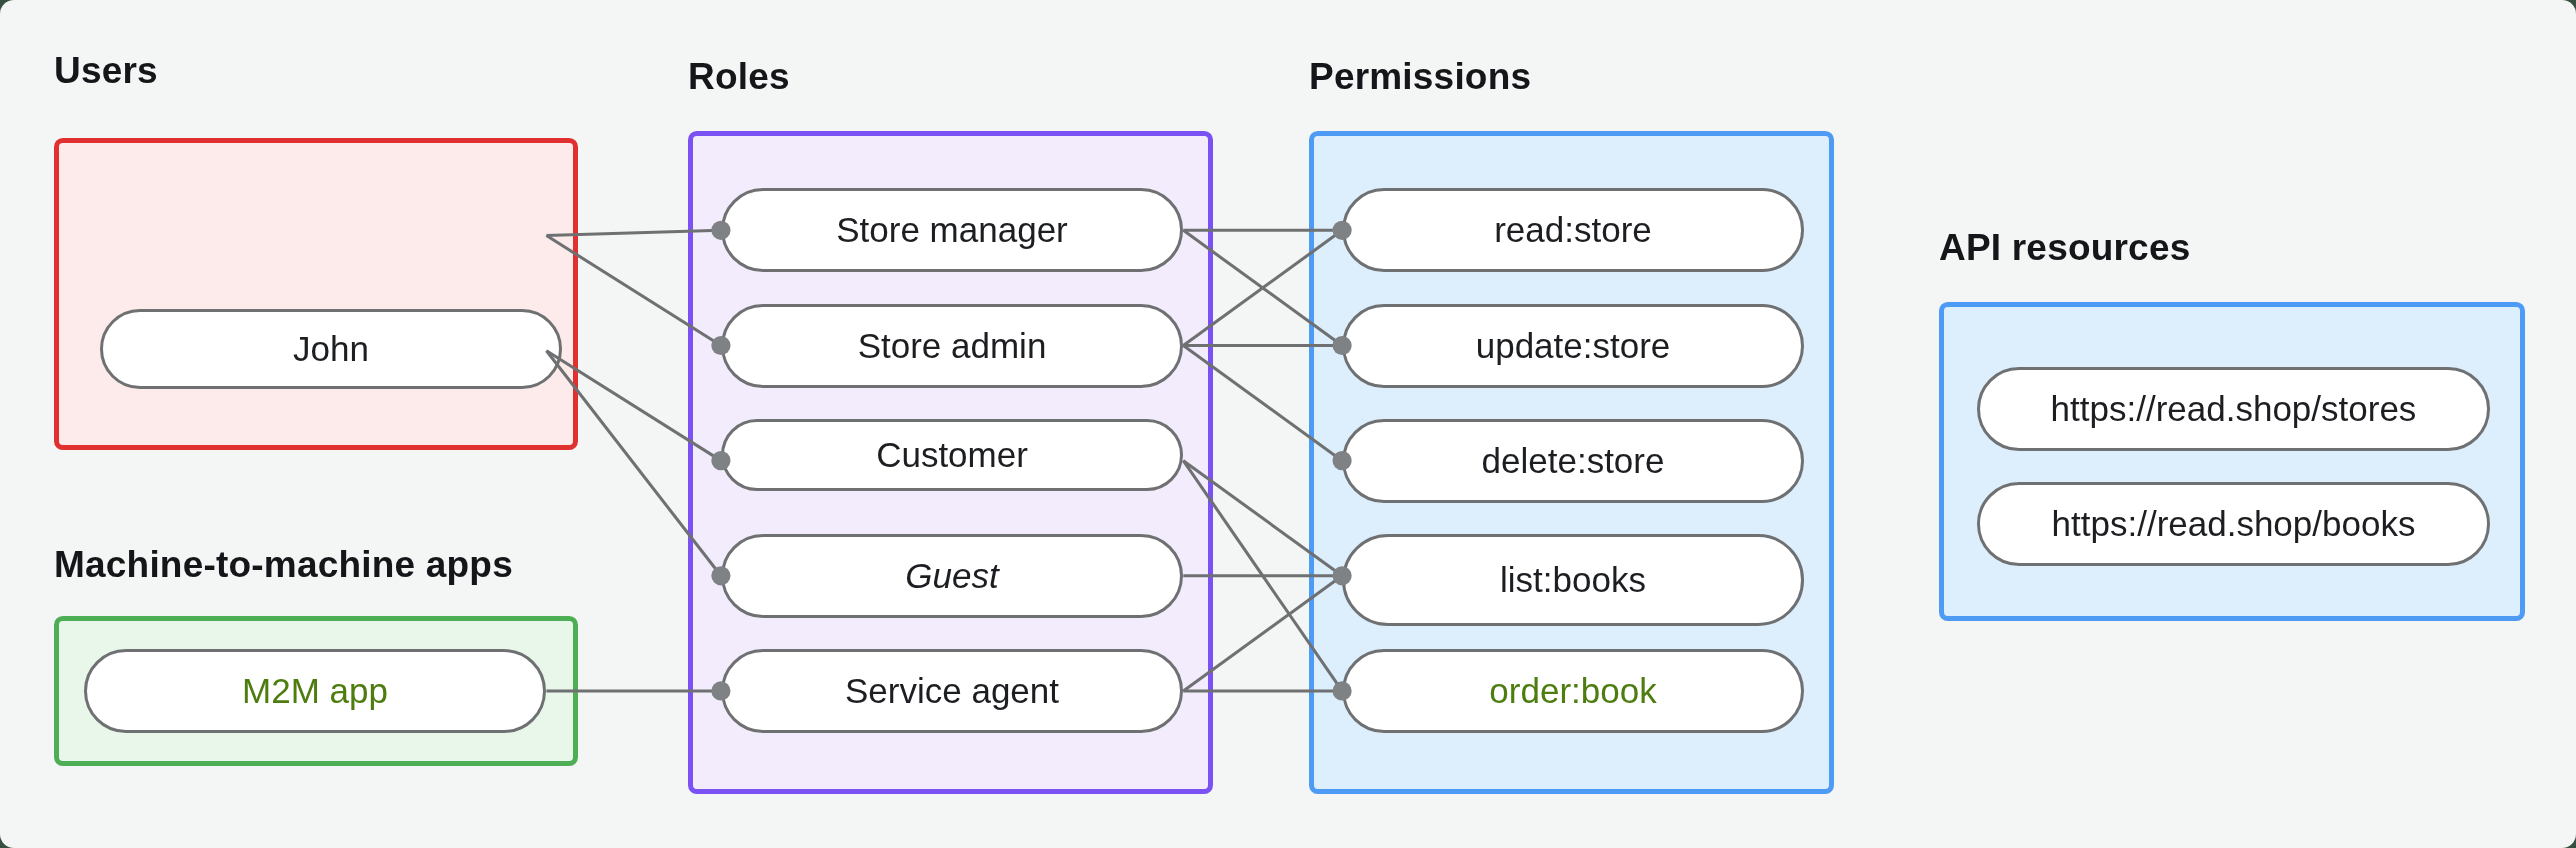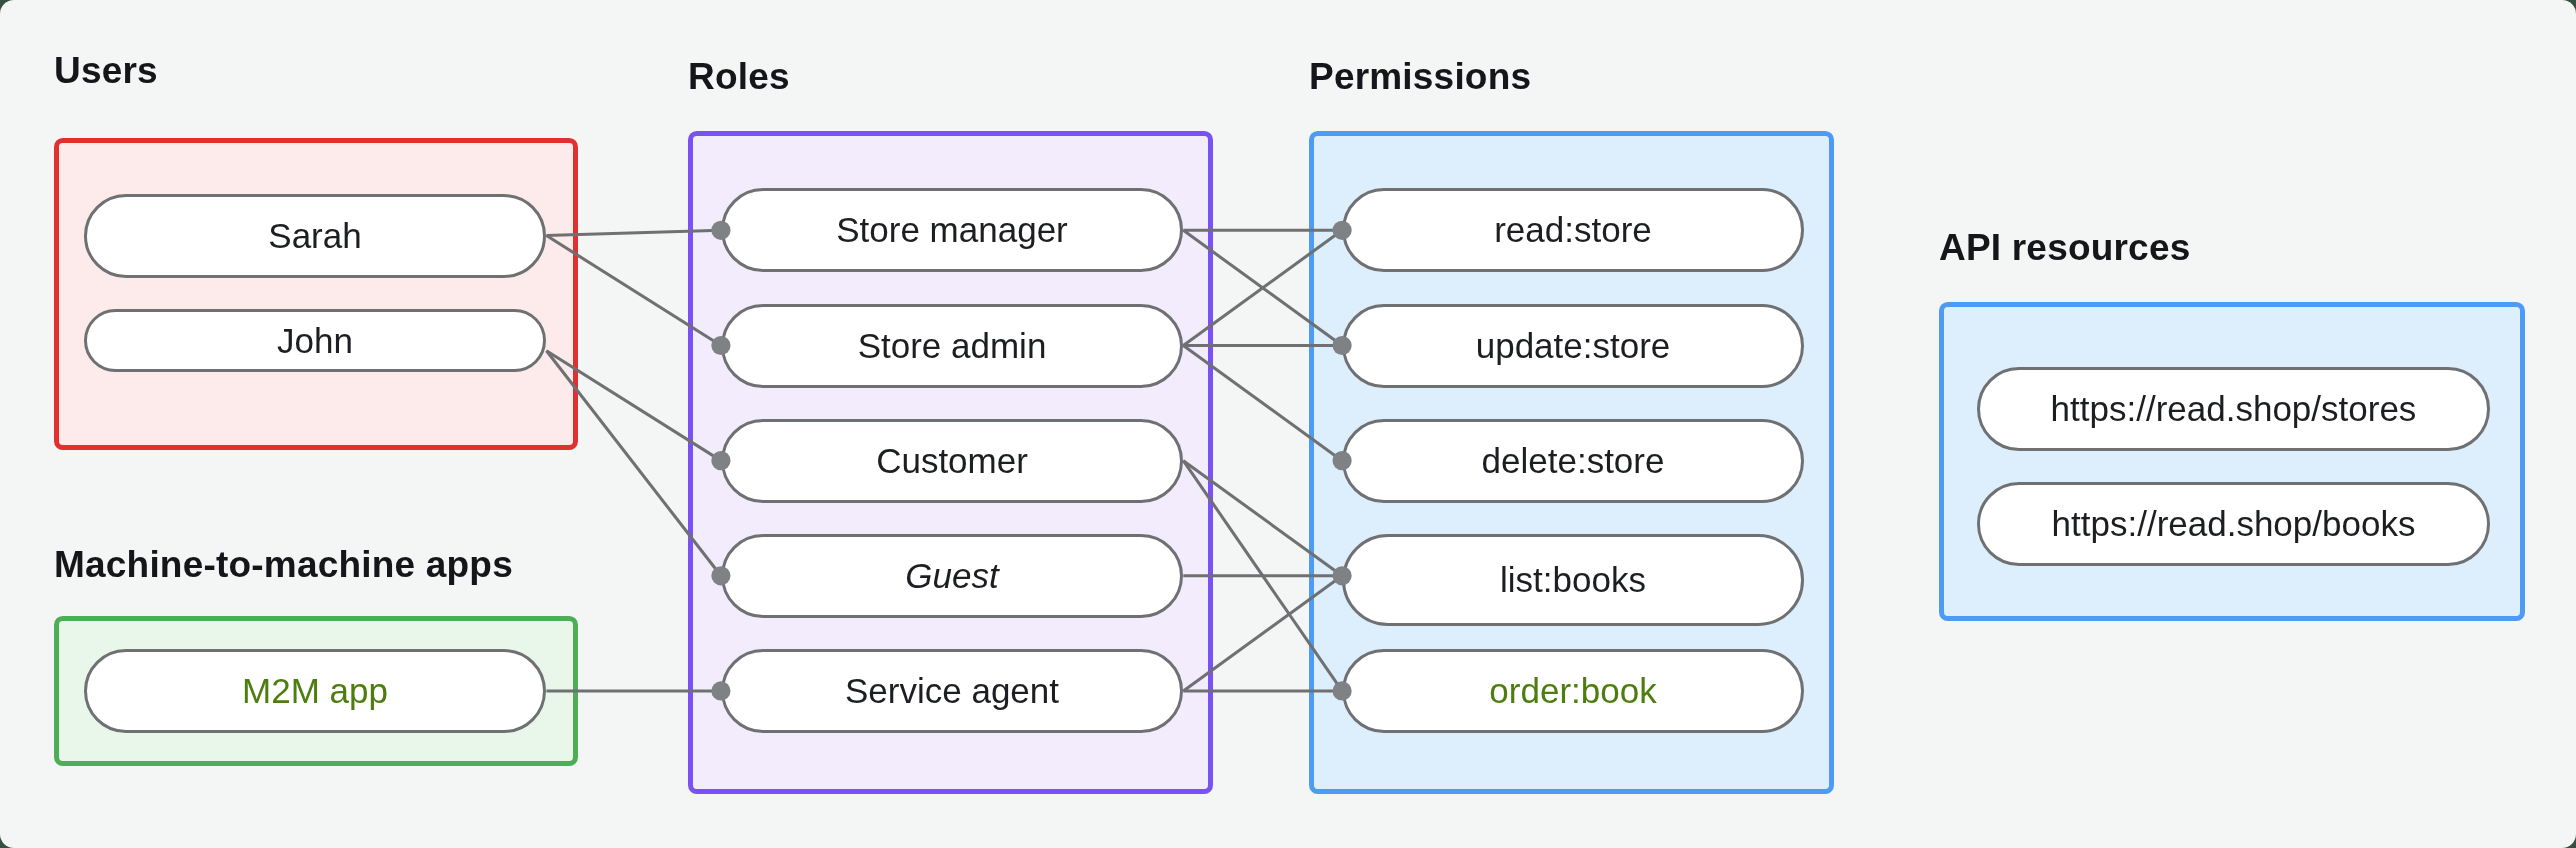--- a/index.html
+++ b/index.html
@@ -50,30 +50,29 @@
     top: 0;
     pointer-events: none;
   }
 </style>
 </head>
 <body style="background: rgb(53, 80, 63);">
 
 <div class="stage" id="stage" style="background: rgb(244, 246, 245);">
     <div class="group-box" style="left: 54px; top: 138px; width: 524px; height: 312px; border-color: rgb(224, 49, 48); background: rgb(252, 235, 234);"></div>
     <div class="group-label" style="left: 54px; top: 52px;">Users</div>
-    <div class="pill" style="left: 84px; top: 194px; width: 462px; height: 84px; border-color: rgb(110, 112, 114); background: rgb(255, 255, 255); color: rgb(28, 30, 33);">Sarah</div>
-    <div class="pill" style="left: 84px; top: 309px; width: 462px; height: 63px; border-color: rgb(110, 112, 114); background: rgb(255, 255, 255); color: rgb(28, 30, 33);">John</div>
+    <div class="pill" style="left: 100px; top: 309px; width: 462px; height: 80px; border-color: rgb(110, 112, 114); background: rgb(255, 255, 255); color: rgb(28, 30, 33);">John</div>
     <div class="group-box" style="left: 54px; top: 616px; width: 524px; height: 150px; border-color: rgb(78, 174, 85); background: rgb(233, 246, 234);"></div>
     <div class="group-label" style="left: 54px; top: 546px;">Machine-to-machine apps</div>
     <div class="pill" style="left: 84px; top: 649px; width: 462px; height: 84px; border-color: rgb(110, 112, 114); background: rgb(255, 255, 255); color: #4d7c0f;">M2M app</div>
     <div class="group-box" style="left: 688px; top: 131px; width: 525px; height: 663px; border-color: rgb(122, 82, 244); background: rgb(242, 236, 253);"></div>
     <div class="group-label" style="left: 688px; top: 58px;">Roles</div>
     <div class="pill" style="left: 721px; top: 188px; width: 462px; height: 84px; border-color: rgb(110, 112, 114); background: rgb(255, 255, 255); color: rgb(28, 30, 33);">Store manager</div>
     <div class="pill" style="left: 721px; top: 304px; width: 462px; height: 84px; border-color: rgb(110, 112, 114); background: rgb(255, 255, 255); color: rgb(28, 30, 33);">Store admin</div>
-    <div class="pill" style="left: 721px; top: 419px; width: 462px; height: 84px; border-color: rgb(110, 112, 114); background: rgb(255, 255, 255); color: rgb(28, 30, 33);">Customer</div>
+    <div class="pill" style="left: 721px; top: 419px; width: 462px; height: 72px; border-color: rgb(110, 112, 114); background: rgb(255, 255, 255); color: rgb(28, 30, 33);">Customer</div>
     <div class="pill" style="left: 721px; top: 534px; width: 462px; height: 84px; border-color: rgb(110, 112, 114); background: rgb(255, 255, 255); color: rgb(28, 30, 33); font-style: italic;">Guest</div>
     <div class="pill" style="left: 721px; top: 649px; width: 462px; height: 84px; border-color: rgb(110, 112, 114); background: rgb(255, 255, 255); color: rgb(28, 30, 33);">Service agent</div>
     <div class="group-box" style="left: 1309px; top: 131px; width: 525px; height: 663px; border-color: rgb(78, 155, 245); background: rgb(221, 238, 252);"></div>
     <div class="group-label" style="left: 1309px; top: 58px;">Permissions</div>
     <div class="pill" style="left: 1342px; top: 188px; width: 462px; height: 84px; border-color: rgb(110, 112, 114); background: rgb(255, 255, 255); color: rgb(28, 30, 33);">read:store</div>
     <div class="pill" style="left: 1342px; top: 304px; width: 462px; height: 84px; border-color: rgb(110, 112, 114); background: rgb(255, 255, 255); color: rgb(28, 30, 33);">update:store</div>
     <div class="pill" style="left: 1342px; top: 419px; width: 462px; height: 84px; border-color: rgb(110, 112, 114); background: rgb(255, 255, 255); color: rgb(28, 30, 33);">delete:store</div>
     <div class="pill" style="left: 1342px; top: 534px; width: 462px; height: 92px; border-color: rgb(110, 112, 114); background: rgb(255, 255, 255); color: rgb(28, 30, 33);">list:books</div>
     <div class="pill" style="left: 1342px; top: 649px; width: 462px; height: 84px; border-color: rgb(110, 112, 114); background: rgb(255, 255, 255); color: #4d7c0f;">order:book</div>
     <div class="group-box" style="left: 1939px; top: 302px; width: 586px; height: 319px; border-color: rgb(78, 155, 245); background: rgb(221, 238, 252);"></div>

